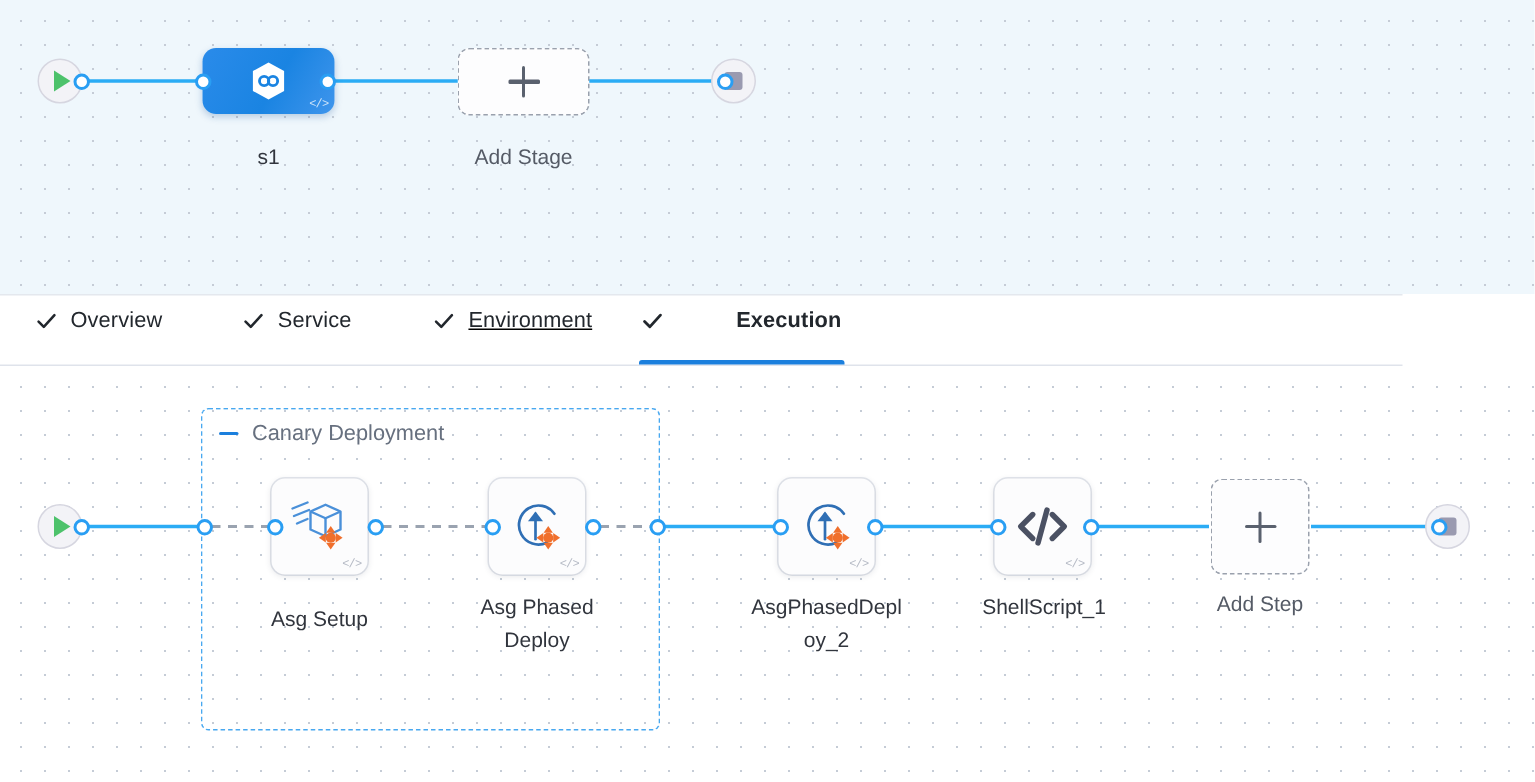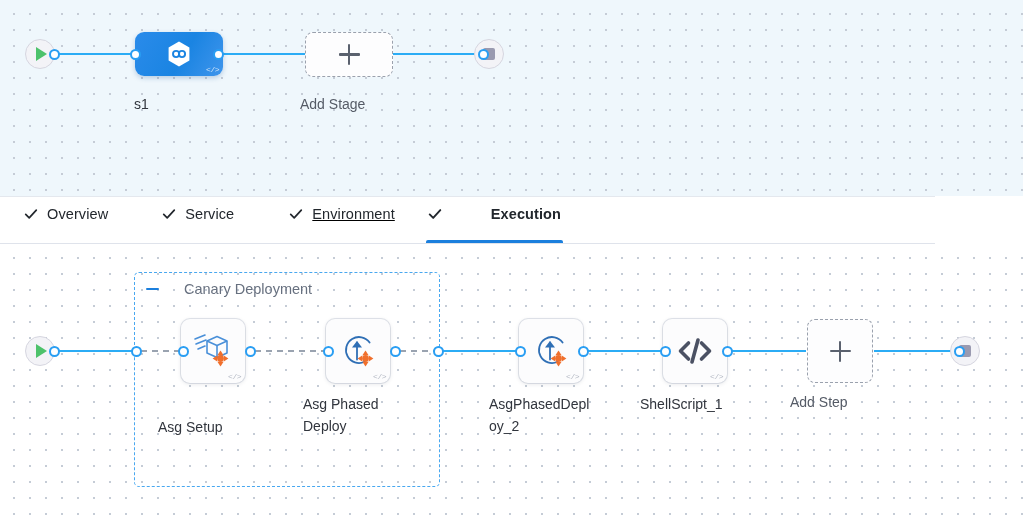--- a/index.html
+++ b/index.html
@@ -164,20 +164,21 @@
     position: absolute;
     background: #5a616e;
     border-radius: 1px;
   }
   .plus-glyph::before { left: 0; right: 0; top: 9.4px; height: 2.2px; }
   .plus-glyph::after  { top: 0; bottom: 0; left: 9.4px; width: 2.2px; }
 
   
   .caption {
     position: absolute;
+    text-align: center;
     font-size: 14px;
     line-height: 22px;
     color: #31353d;
     white-space: pre-line;
     cursor: default;
   }
   .caption.muted { color: #555b66; }
 
   
   .step-node {
@@ -204,21 +205,21 @@
     border: 1.4px dashed #48a8f0;
     border-radius: 5px;
     box-sizing: border-box;
     background: transparent;
   }
   #canary-header {
     position: absolute;
     left: 146px; top: 281px;
     display: flex;
     align-items: center;
-    gap: 25px;
+    gap: 9px;
     cursor: pointer;
   }
   #canary-header .collapse-bar {
     width: 13px; height: 2.4px;
     background: #1b7fdd;
     border-radius: 2px;
   }
   #canary-header .grp-label {
     font-size: 14.5px;
     color: #67707f;
@@ -365,21 +366,21 @@
     <g fill="#f06f2c">
       <circle cx="28.5" cy="28.5" r="3.4"></circle>
       <path d="M28.5 20.6 L31.6 25.2 L25.4 25.2 Z"></path>
       <path d="M28.5 36.4 L25.4 31.8 L31.6 31.8 Z"></path>
       <path d="M20.6 28.5 L25.2 25.4 L25.2 31.6 Z"></path>
       <path d="M36.4 28.5 L31.8 31.6 L31.8 25.4 Z"></path>
     </g>
   </svg>
   <span class="code-tag dark">&lt;/&gt;</span>
 </div>
-<div class="caption" style="left:158px; top:416px; width:110px;">Asg Setup</div>
+<div class="caption" style="left:158px; top:401px; width:110px;">Asg Setup</div>
 
 <div class="step-node" style="left:326px; top:319px;">
   <svg class="icon-wrap" viewBox="0 0 42 42">
     <path d="M32.6 12.5 A13 13 0 1 0 27.5 31.8" fill="none" stroke="#2f6fb5" stroke-width="1.8" stroke-linecap="round"></path>
     <path d="M20 29.5 L20 12.5" fill="none" stroke="#2f6fb5" stroke-width="1.8" stroke-linecap="round"></path>
     <path d="M20 11 L25 17.5 L15 17.5 Z" fill="#2f6fb5"></path>
     <g fill="#f06f2c">
       <circle cx="28.5" cy="28.5" r="3.4"></circle>
       <path d="M28.5 20.6 L31.6 25.2 L25.4 25.2 Z"></path>
       <path d="M28.5 36.4 L25.4 31.8 L31.6 31.8 Z"></path>

